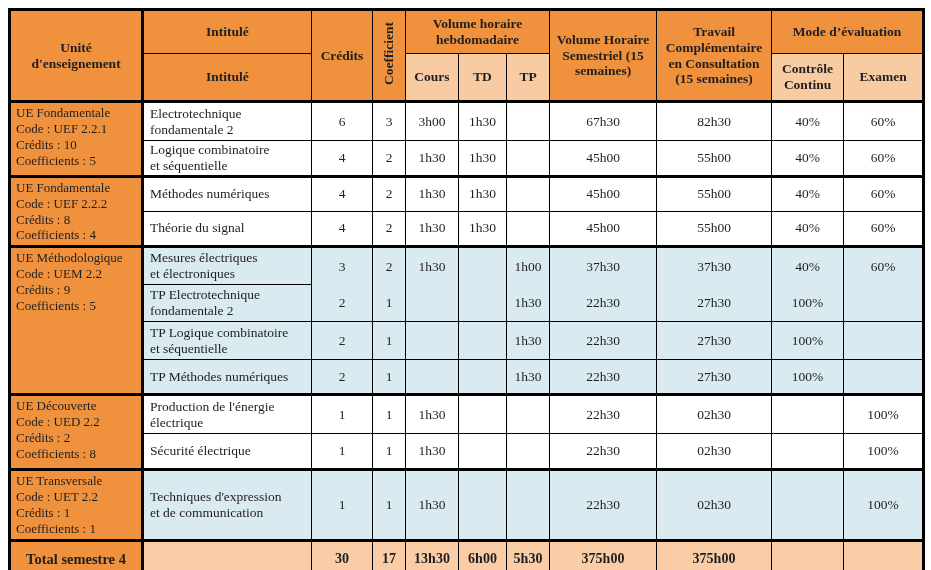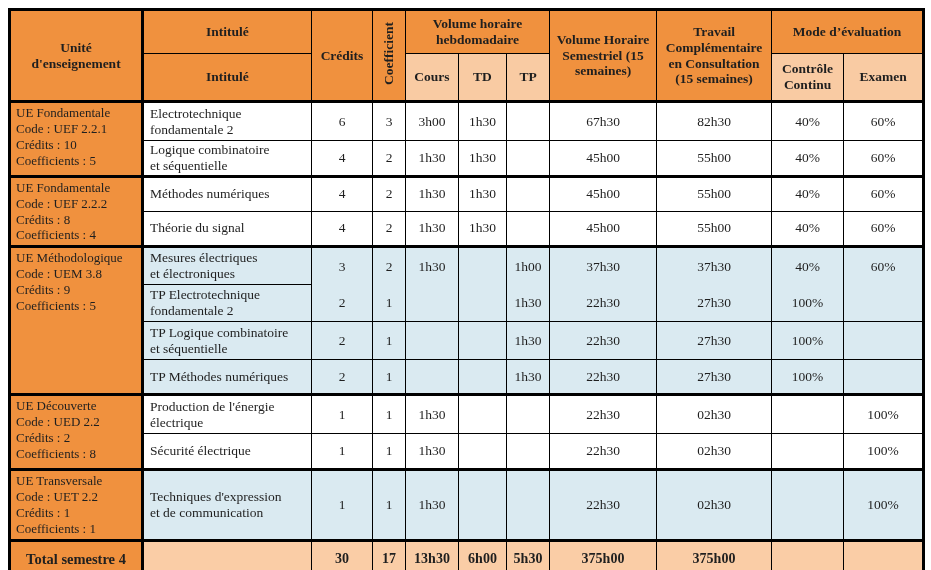--- a/index.html
+++ b/index.html
@@ -177,21 +177,21 @@
           <td>45h00</td>
           <td>55h00</td>
           <td>40%</td>
           <td>60%</td>
         </tr>
       </tbody>
       <tbody class="block blue-block">
         <tr style="height: 38px;">
           <th rowspan="4" class="ue-cell">
             <div>UE Méthodologique</div>
-            <div>Code : UEM 3.8</div>
+            <div>Code : UEM 2.2</div>
             <div>Crédits : 9</div>
             <div>Coefficients : 5</div>
           </th>
           <td class="intitule">
             <div>Mesures électriques</div>
             <div>et électroniques</div>
           </td>
           <td class="nb">3</td>
           <td class="nb">2</td>
           <td class="nb">1h30</td>

